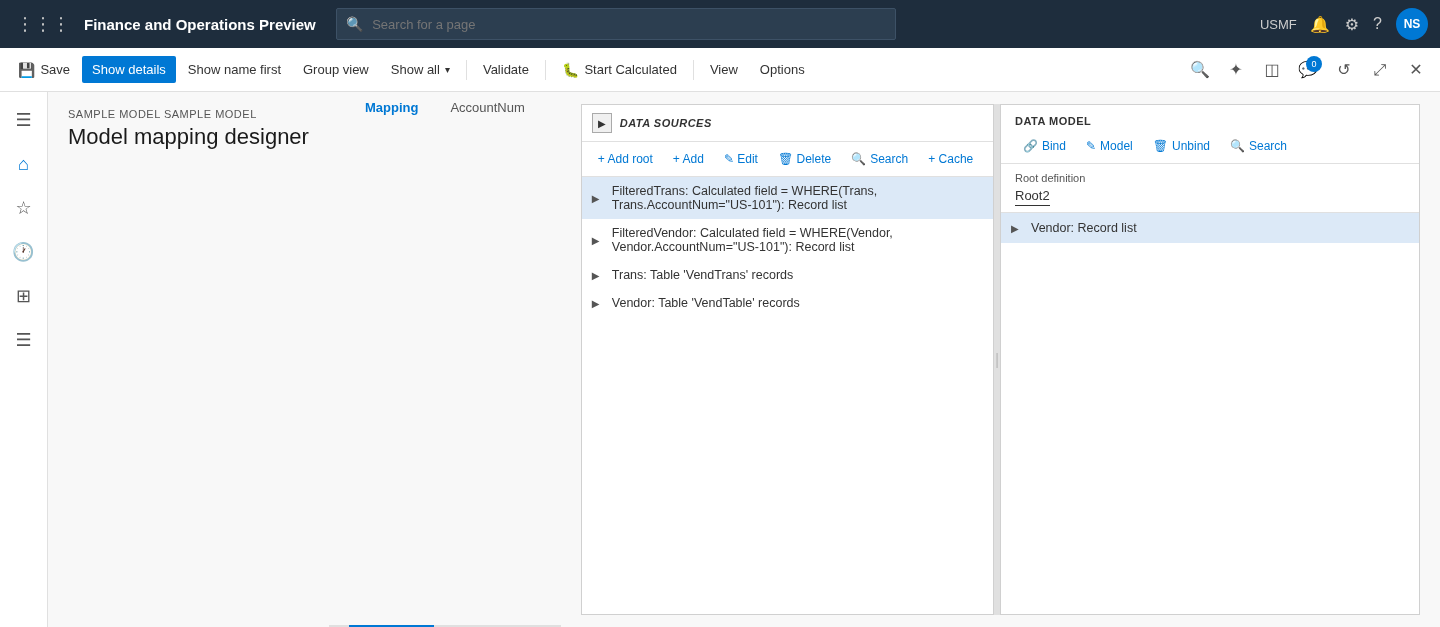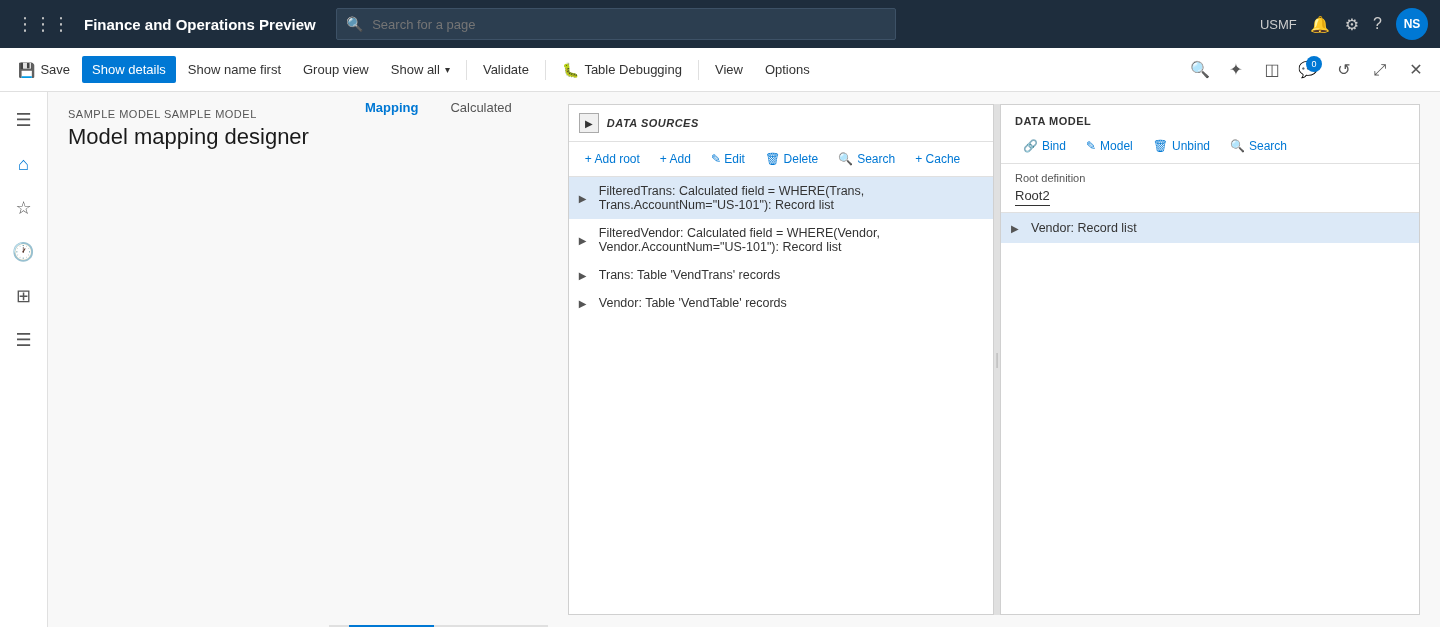--- a/index.html
+++ b/index.html
@@ -350,21 +350,21 @@
     <span>Show all</span>
     <span class="dropdown-arrow">▾</span>
   </button>
   <div class="action-btn-separator"></div>
   <button class="action-btn">
     <span>Validate</span>
   </button>
   <div class="action-btn-separator"></div>
   <button class="action-btn">
     <span class="btn-icon">🐛</span>
-    <span>Table Debugging</span>
+    <span>Start Calculated</span>
   </button>
   <div class="action-btn-separator"></div>
   <button class="action-btn">
     <span>View</span>
   </button>
   <button class="action-btn">
     <span>Options</span>
   </button>
   <div class="action-bar-right">
     <button class="icon-btn">🔍</button>
@@ -392,21 +392,21 @@
   </div>
 
   <div class="main-content">
     <div class="page-header">
       <div class="breadcrumb">SAMPLE MODEL SAMPLE MODEL</div>
       <div class="page-title">Model mapping designer</div>
     </div>
 
     <div class="tabs">
       <div class="tab active">Mapping</div>
-      <div class="tab">Calculated</div>
+      <div class="tab">AccountNum</div>
     </div>
 
     <div class="split-pane">
 
       <div class="ds-panel">
         <div class="ds-header">
           <div class="ds-expand-btn">▶</div>
           <span class="ds-title">DATA SOURCES</span>
         </div>
         <div class="ds-toolbar">

